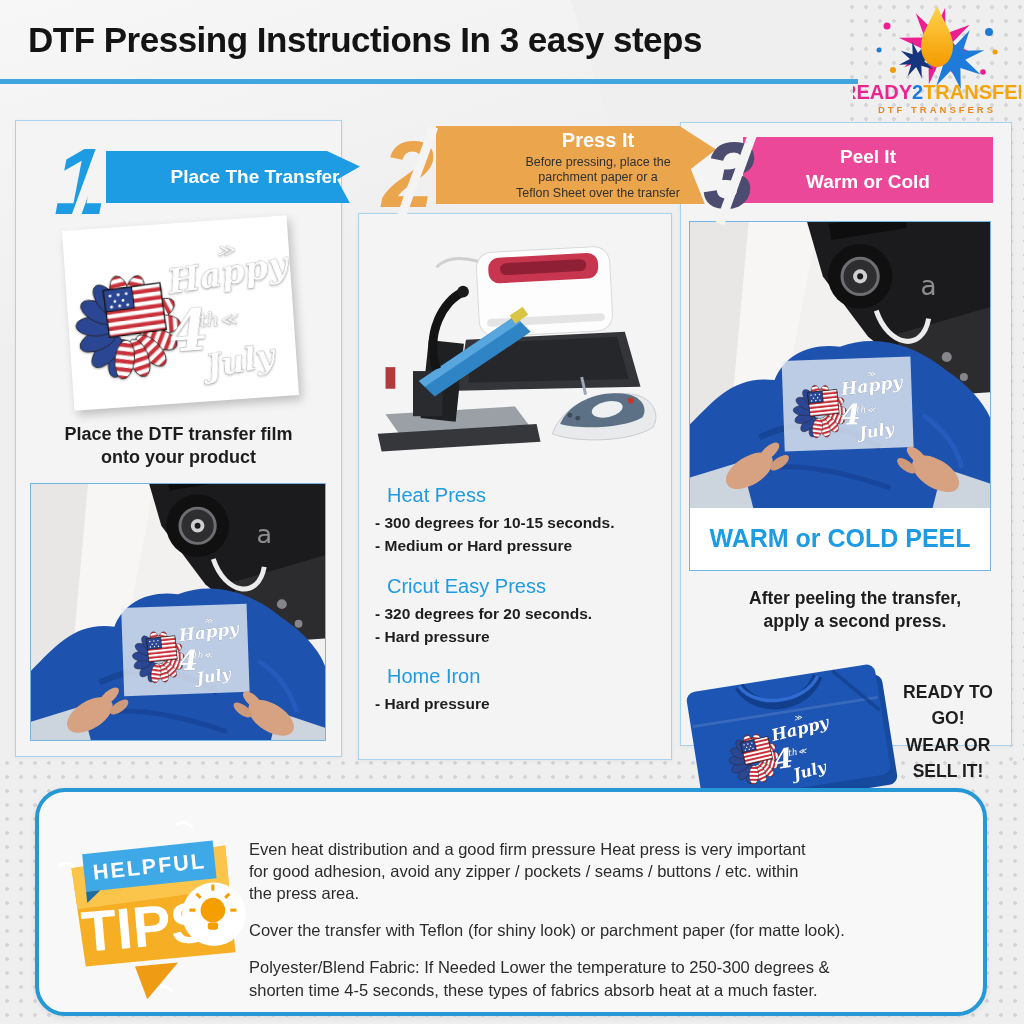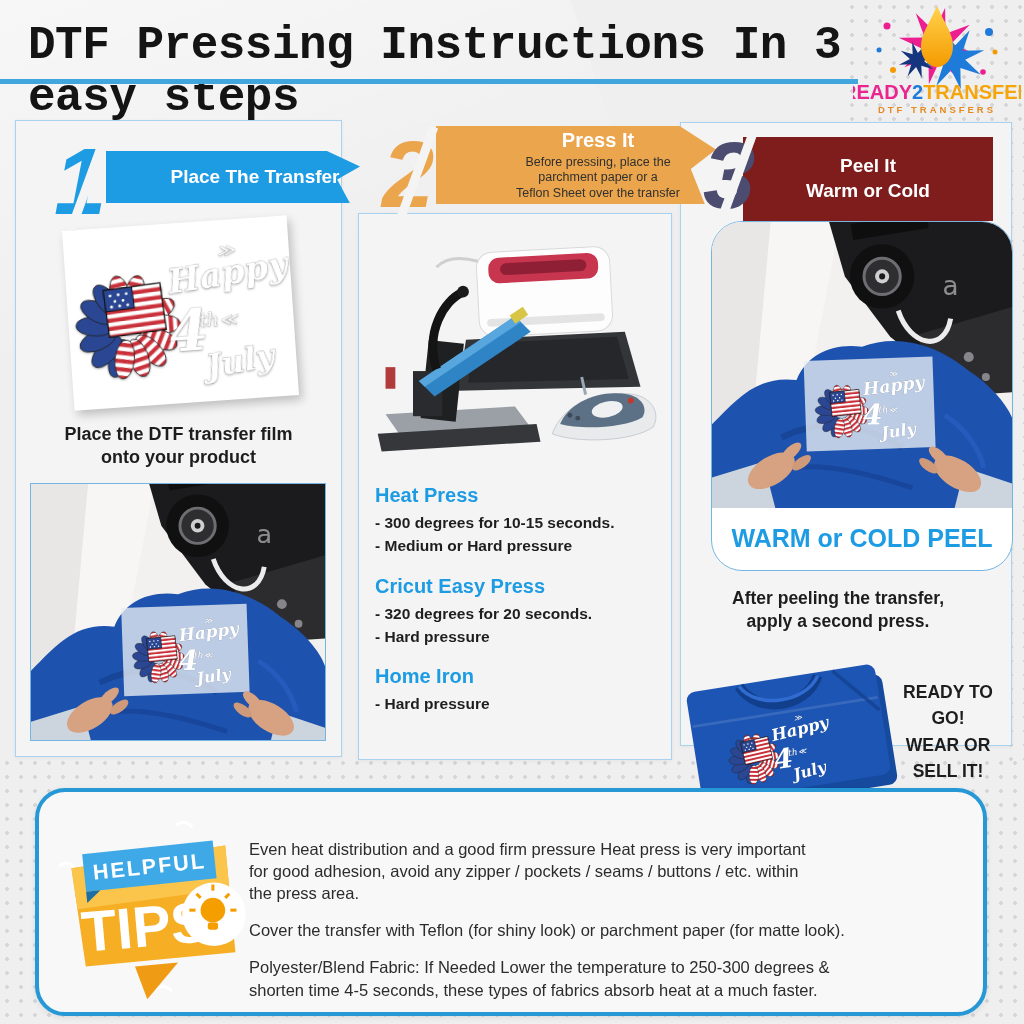--- a/index.html
+++ b/index.html
@@ -2,35 +2,35 @@
 <html><head>
 <meta charset="utf-8">
 <style>
   html,body{margin:0;padding:0;}
   body{width:1024px;height:1024px;background:#efeff0;font-family:"Liberation Sans",sans-serif;position:relative;overflow:hidden;}
   .abs{position:absolute;}
   
   .sheen{position:absolute;background:linear-gradient(rgba(255,255,255,.6),rgba(255,255,255,0));transform:rotate(-18deg);pointer-events:none;}
   .dots{position:absolute;background-image:radial-gradient(circle,#d6d6d8 1.6px,transparent 1.8px);background-size:14px 14px;}
   
-  .title{left:28px;top:20px;width:830px;font-size:46px;font-weight:800;color:#141414;letter-spacing:-.5px;font-family:Liberation Mono, monospace;}
+  .title{left:28px;top:20px;width:830px;font-size:35px;font-weight:800;color:#141414;letter-spacing:-.5px;}
   .title-rule{left:0;top:79px;width:858px;height:5px;background:#41a5de;}
   
   .panel{position:absolute;background:#f4f4f4;border:1.5px solid #a9d2ee;box-shadow:0 1px 4px rgba(0,0,0,.05);}
   .num{position:absolute;font-size:94px;font-weight:800;font-style:italic;line-height:1;z-index:3;}
   .num::after{content:"";position:absolute;top:-4px;left:58%;width:9px;height:108%;background:#f4f4f4;transform:rotate(20deg);}
   .banner{position:absolute;z-index:2;color:#fff;display:flex;flex-direction:column;justify-content:center;align-items:center;text-align:center;}
   .ribbon-edge{clip-path:polygon(0 0,87% 0,100% 30%,91% 55%,96% 100%,0 100%);padding-left:44px;}
   .banner-title{font-weight:800;font-size:19px;}
   .banner-note{font-weight:400;font-size:12.5px;color:#31302e;line-height:1.25;white-space:pre-line;margin-top:3px;}
   .caption{font-weight:800;color:#1d1d1d;text-align:center;white-space:pre-line;line-height:1.3;}
   .photo-frame{position:absolute;border:1.5px solid #74b6e3;background:#fff;overflow:hidden;}
   .film{position:absolute;background:#ffffff;box-shadow:3px 5px 10px rgba(0,0,0,.22);transform:rotate(-4deg);}
   .film svg{filter:drop-shadow(0 1px 1px rgba(0,0,0,.28));}
-  .sec-heading{color:#1d9be3;font-weight:700;font-size:20px;margin:0 0 4px 0;}
+  .sec-heading{color:#1d9be3;font-weight:400;font-size:20px;margin:0 0 4px 12px;}
   .sec-line{color:#1e1e1e;font-weight:700;font-size:15.5px;line-height:1.5;}
   .section{margin-bottom:17px;}
   .peel-label{color:#1d9be3;font-weight:800;font-size:25px;text-align:center;}
   .ready-text{font-weight:800;font-size:17.5px;color:#1d1d1d;white-space:pre-line;text-align:center;line-height:1.5;}
   
   .tips-box{position:absolute;left:35px;top:788px;width:952px;height:228px;background:#f8f8f8;border:4px solid #2598d5;border-radius:30px;box-sizing:border-box;box-shadow:0 2px 6px rgba(0,0,0,.08);}
   .tips-text{position:absolute;left:210px;top:20px;width:728px;margin-top:26px;}
   .tips-text p{margin:0 0 15px 0;font-size:16.5px;color:#2c2c2c;line-height:1.34;white-space:pre-line;}
 </style>
 </head>
@@ -241,31 +241,31 @@
     </div>
     <div class="section">
       <div class="sec-heading">Home Iron</div>
       <div class="sec-line">- Hard pressure</div>
     </div>
   </div>
 </div>
 
 <div class="panel" style="left:680px;top:122px;width:330px;height:622px;">
   <div class="num" style="left:22px;top:6px;color:#4c4b70;">3</div>
-  <div class="banner" style="left:62px;top:14px;width:250px;height:84px;background:#7f1d1d;">
+  <div class="banner" style="left:62px;top:14px;width:250px;height:66px;background:#ec4899;">
     <div class="banner-title" style="white-space:pre-line;line-height:1.3;">Peel It
 Warm or Cold</div>
   </div>
-  <div class="photo-frame" style="left:30px;top:98px;width:300px;height:348px;background:#fff;border-radius:31px;">
+  <div class="photo-frame" style="left:8px;top:98px;width:300px;height:348px;background:#fff;">
     <svg width="300" height="286" viewBox="0 8 300 284" preserveAspectRatio="xMidYMid slice">
         <use href="#d-photo"></use>
       </svg>
     <div class="peel-label" style="margin-top:12px;">WARM or COLD PEEL</div>
   </div>
-  <div class="caption abs" style="left:2px;top:464px;width:310px;font-size:17.5px;">After peeling the transfer,
+  <div class="caption abs" style="left:19px;top:464px;width:310px;font-size:17.5px;">After peeling the transfer,
 apply a second press.</div>
   <svg class="abs" style="left:4px;top:528px;" width="216" height="176" viewBox="0 0 240 170">
       <use href="#d-folded"></use>
     </svg>
   <div class="ready-text abs" style="left:208px;top:556px;width:118px;text-align:center;">READY TO GO!
 WEAR OR
 SELL IT!</div>
 </div>
 
 <div class="tips-box">

